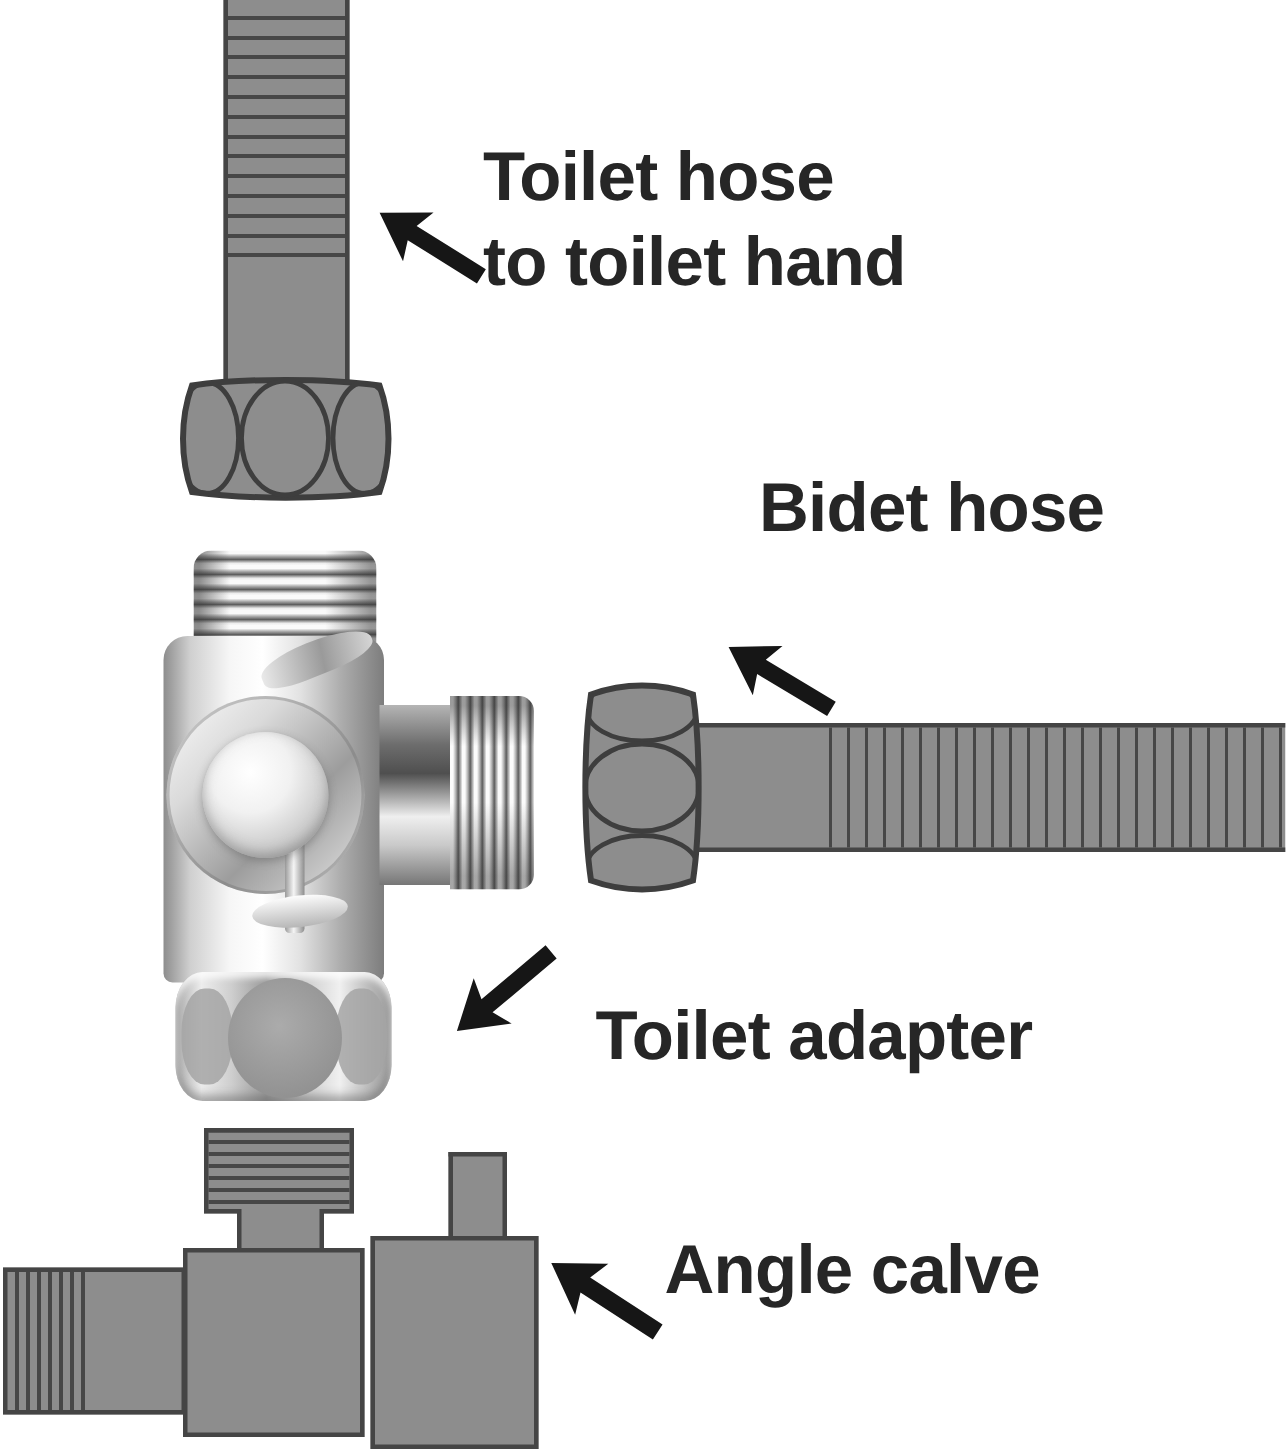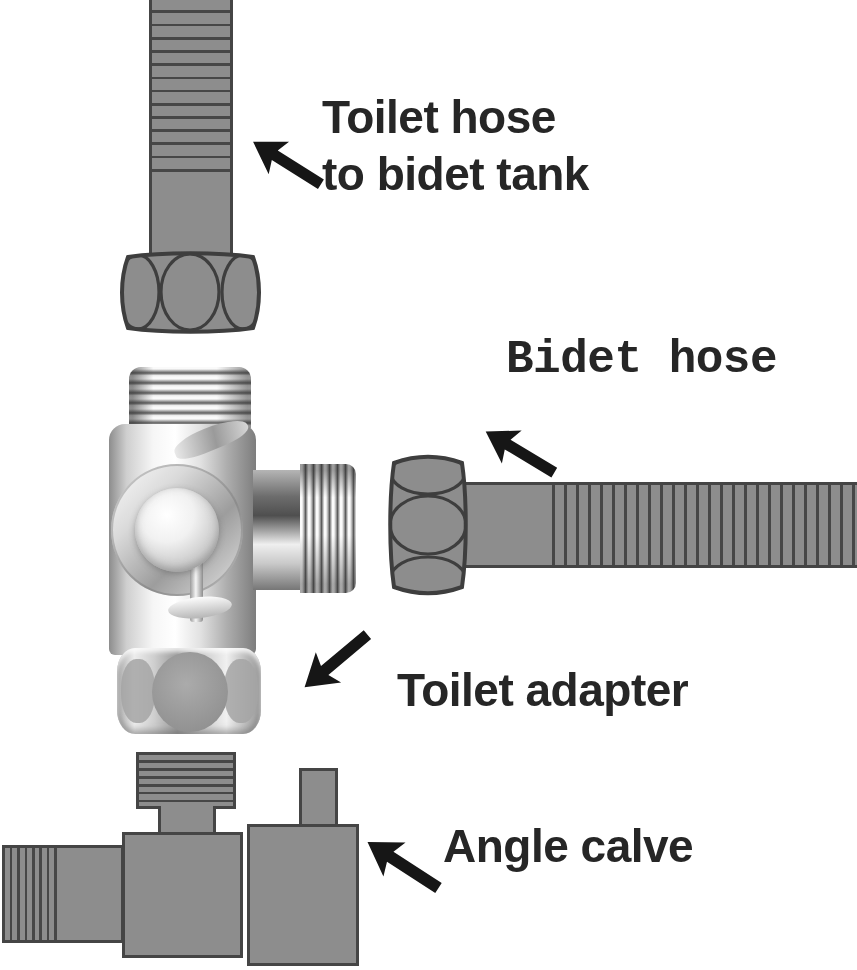--- a/index.html
+++ b/index.html
@@ -104,24 +104,24 @@
     <path class="nutfill" d="M 11,6 C 46,1 101,1 136,6 C 144,28 144,55 136,77 C 101,82 46,82 11,77 C 3,55 3,28 11,6 Z"></path>
     <g clip-path="url(#nutTopClip)">
       <ellipse class="nutline" cx="21" cy="41" rx="21" ry="37"></ellipse>
       <ellipse class="nutline" cx="73" cy="41" rx="29" ry="38"></ellipse>
       <ellipse class="nutline" cx="126" cy="41" rx="21" ry="37"></ellipse>
     </g>
   </svg>
 
   <div class="label" style="left:322px;top:89px;">
     <span>Toilet hose</span>
-    <span>to bidet tank</span>
+    <span>to toilet hand</span>
   </div>
 
-  <div class="label" style="left:506px;top:332px;font-family:Liberation Mono, monospace;">
+  <div class="label" style="left:506px;top:310px;">
     <span>Bidet hose</span>
   </div>
 
   <div class="label" style="left:397px;top:662px;">
     <span>Toilet adapter</span>
   </div>
 
   <div class="label" style="left:443px;top:818px;">
     <span>Angle calve</span>
   </div>

